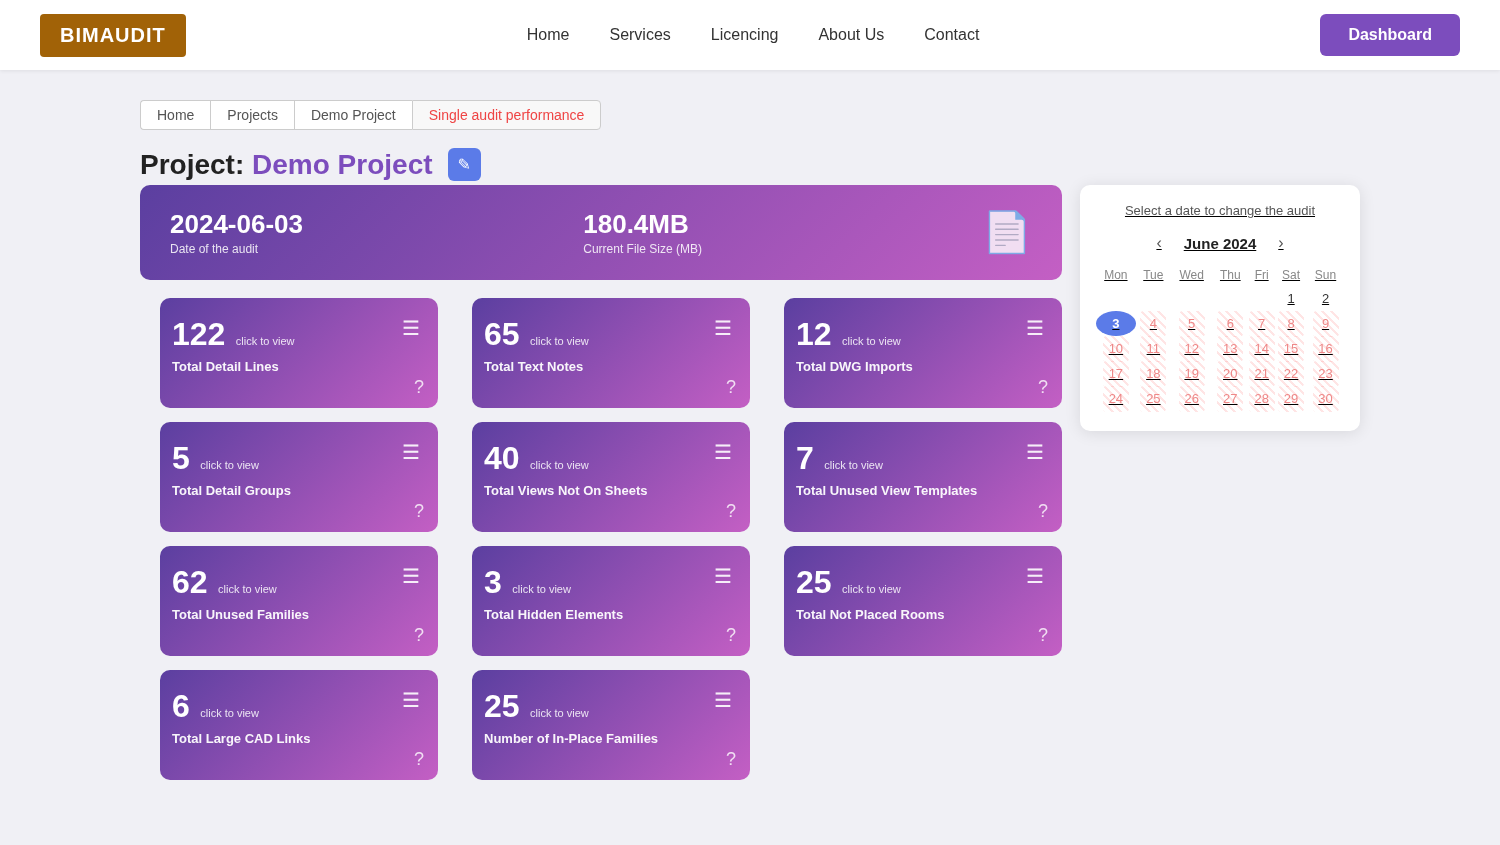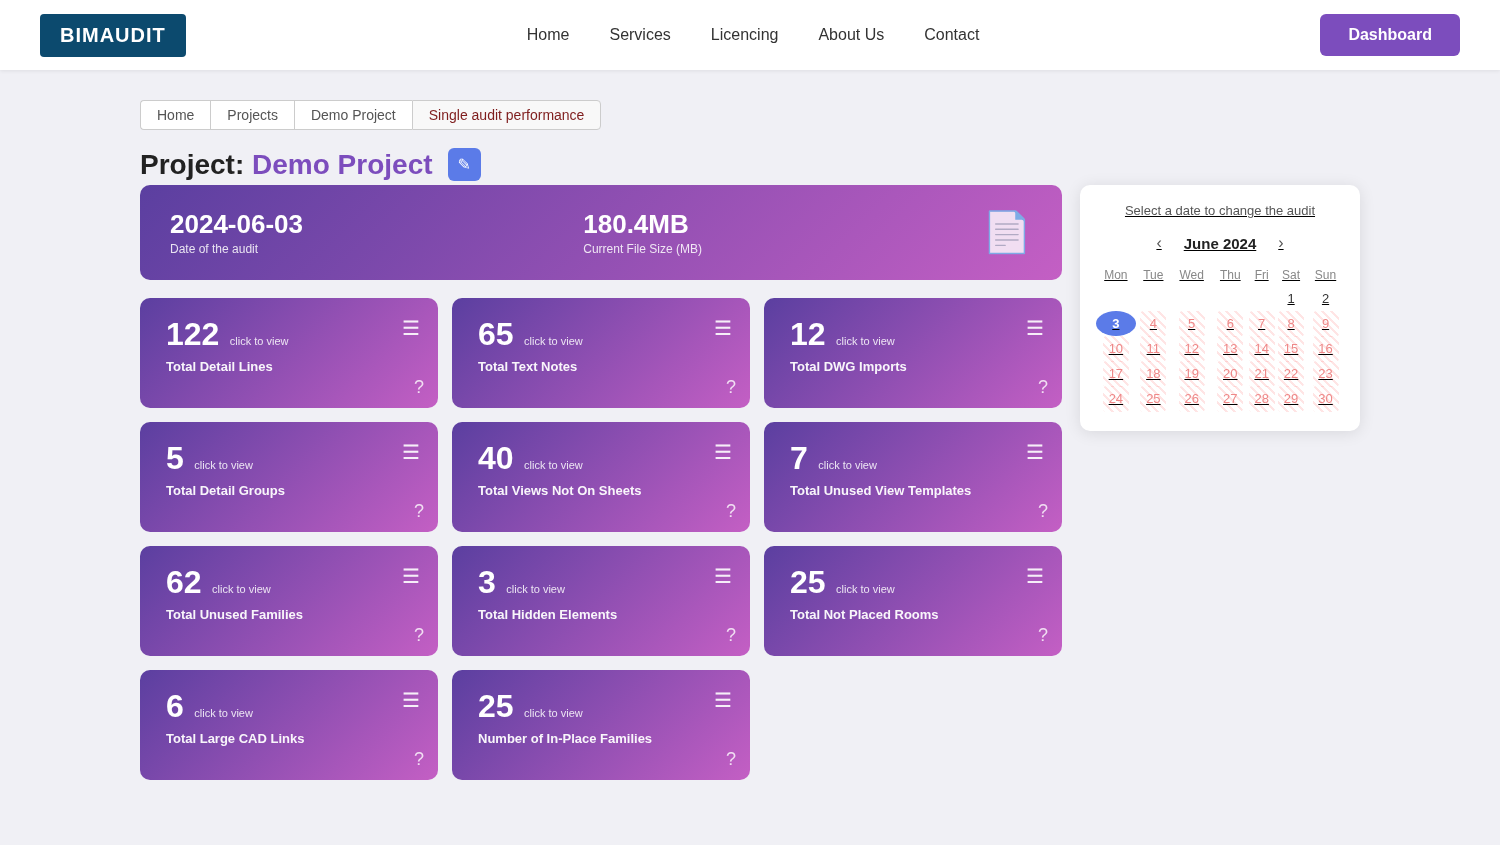--- a/index.html
+++ b/index.html
@@ -9,21 +9,21 @@
     .navbar {
       background: #fff;
       display: flex;
       align-items: center;
       justify-content: space-between;
       padding: 0 40px;
       height: 70px;
       box-shadow: 0 1px 4px rgba(0,0,0,0.08);
     }
     .logo-box {
-      background: #0c4a6e;
+      background: #a16207;
       color: #fff;
       font-weight: 900;
       font-size: 20px;
       letter-spacing: 1px;
       padding: 10px 20px;
       border-radius: 4px;
     }
     .nav-links {
       display: flex;
       gap: 40px;
@@ -64,21 +64,21 @@
       border: 1px solid #ccc;
       background: #fff;
       color: #555;
       cursor: pointer;
     }
     .breadcrumb-item:first-child { border-radius: 4px 0 0 4px; }
     .breadcrumb-item:not(:last-child) { border-right: none; }
     .breadcrumb-item:last-child {
       border-radius: 0 4px 4px 0;
       background: #f8f8f8;
-      color: #7f1d1d;
+      color: #ef4444;
       font-weight: 500;
     }
     .breadcrumb-item.active {
       background: #f8f8f8;
     }
 
     
     .page-title-row {
       display: flex;
       align-items: center;
@@ -150,25 +150,26 @@
 
     
     .metrics-grid {
       display: grid;
       grid-template-columns: repeat(3, 1fr);
       gap: 14px;
     }
     .metric-card {
       background: linear-gradient(135deg, #5b3fa0 0%, #c45fc4 100%);
       border-radius: 10px;
-      padding: 18px 18px 14px 26px;
+      padding: 18px 18px 14px 12px;
       color: #fff;
       position: relative;
       cursor: pointer;
       min-height: 110px;
+      margin-left: 20px;
     }
     .metric-top {
       display: flex;
       align-items: flex-start;
       justify-content: space-between;
     }
     .metric-number {
       font-size: 32px;
       font-weight: 700;
       display: inline;

